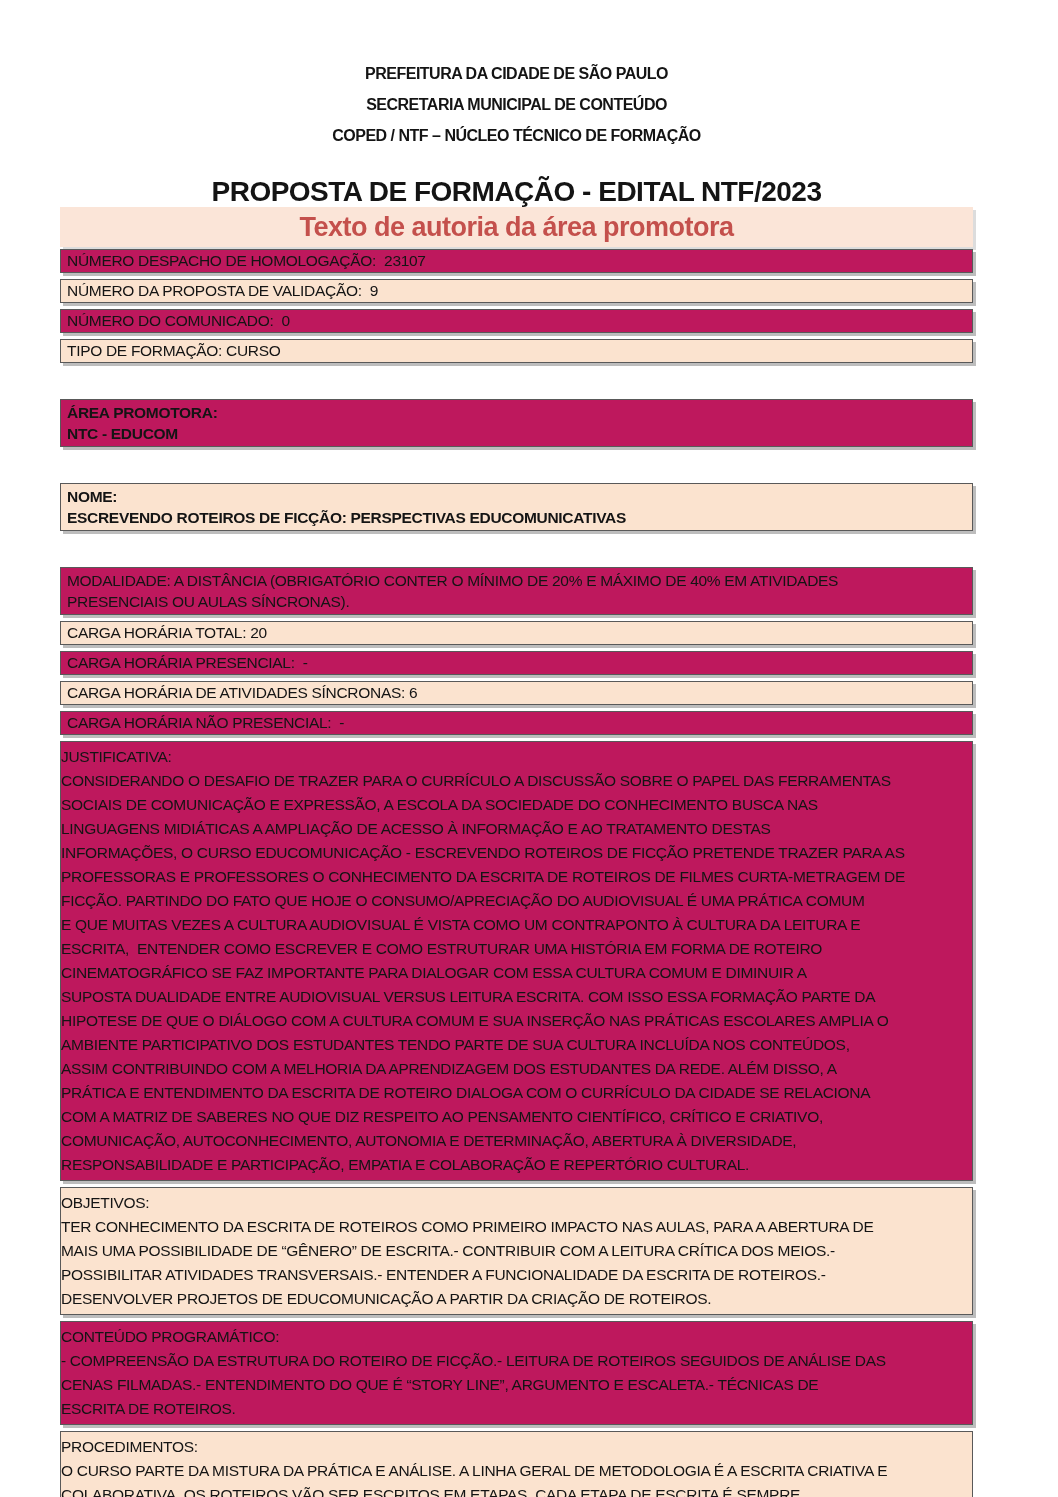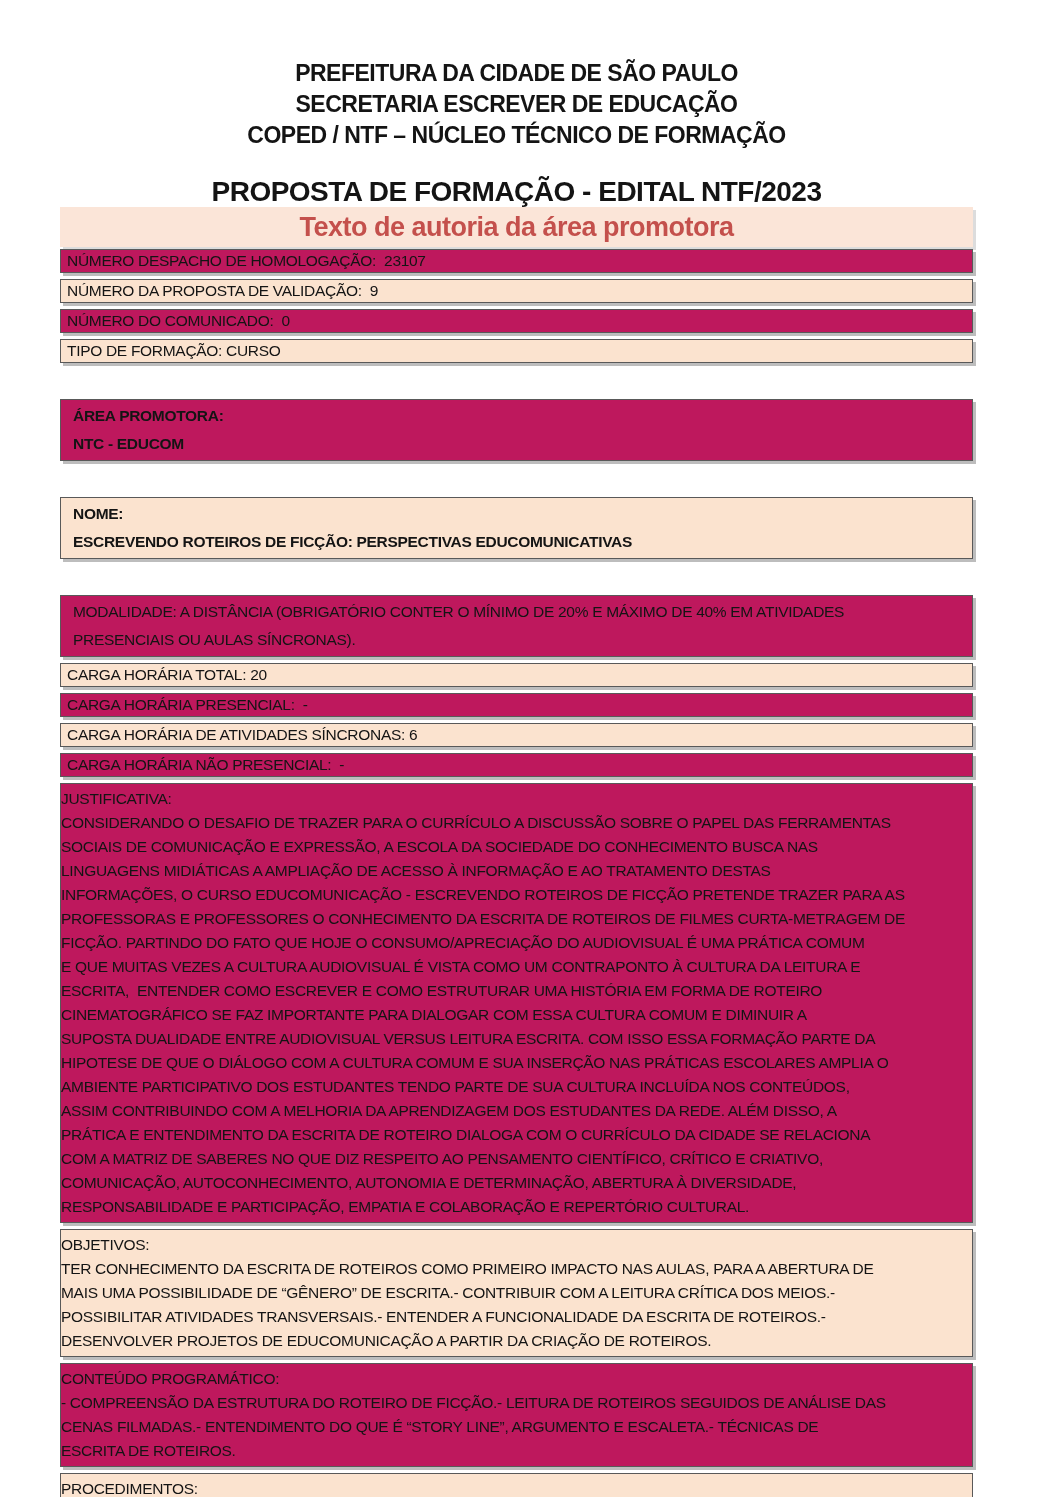--- a/index.html
+++ b/index.html
@@ -15,21 +15,21 @@
     color: var(--text, #141414);
   }
   .doc {
     width: 913px;
     margin-left: 60px;
     padding-top: 58px;
   }
   .header { text-align: center; }
   .h-line {
     font-weight: bold;
-    font-size: 23px;
+    font-size: 16px;
     line-height: 31px;
     letter-spacing: -0.5px;
     white-space: nowrap;
   }
   .h-title {
     font-weight: bold;
     font-size: 28px;
     line-height: 30px;
     letter-spacing: -0.5px;
     white-space: nowrap;
@@ -55,22 +55,22 @@
     padding: 0 6px;
     font-size: 15.5px;
     line-height: 22px;
     letter-spacing: -0.3px;
     white-space: pre-wrap;
     overflow: hidden;
   }
   .row.peach { background: var(--row-peach, #fbe3cf); }
   .row.bold  { font-weight: bold; }
   .row.multi {
-    line-height: 28px;
-    padding: 2px 12px;
+    line-height: 21px;
+    padding: 2px 6px;
     margin-top: 36px;
   }
   .row.para {
     line-height: 24px;
     padding: 3px 0;
   }
   .cut-outer {
     height: 72px;
     overflow: hidden;
   }
@@ -80,21 +80,21 @@
     border-bottom: none;
   }
 </style>
 </head>
 <body>
 
 <div class="doc">
 
   <div class="header">
     <div class="h-line">PREFEITURA DA CIDADE DE SÃO PAULO</div>
-    <div class="h-line">SECRETARIA ESCREVER DE EDUCAÇÃO</div>
+    <div class="h-line">SECRETARIA MUNICIPAL DE CONTEÚDO</div>
     <div class="h-line">COPED / NTF – NÚCLEO TÉCNICO DE FORMAÇÃO</div>
     <div class="h-title">PROPOSTA DE FORMAÇÃO - EDITAL NTF/2023</div>
   </div>
 
   <div class="banner">Texto de autoria da área promotora</div>
 
   <div class="row">NÚMERO DESPACHO DE HOMOLOGAÇÃO:  23107</div>
   <div class="row peach">NÚMERO DA PROPOSTA DE VALIDAÇÃO:  9</div>
   <div class="row">NÚMERO DO COMUNICADO:  0</div>
   <div class="row peach">TIPO DE FORMAÇÃO: CURSO</div>

